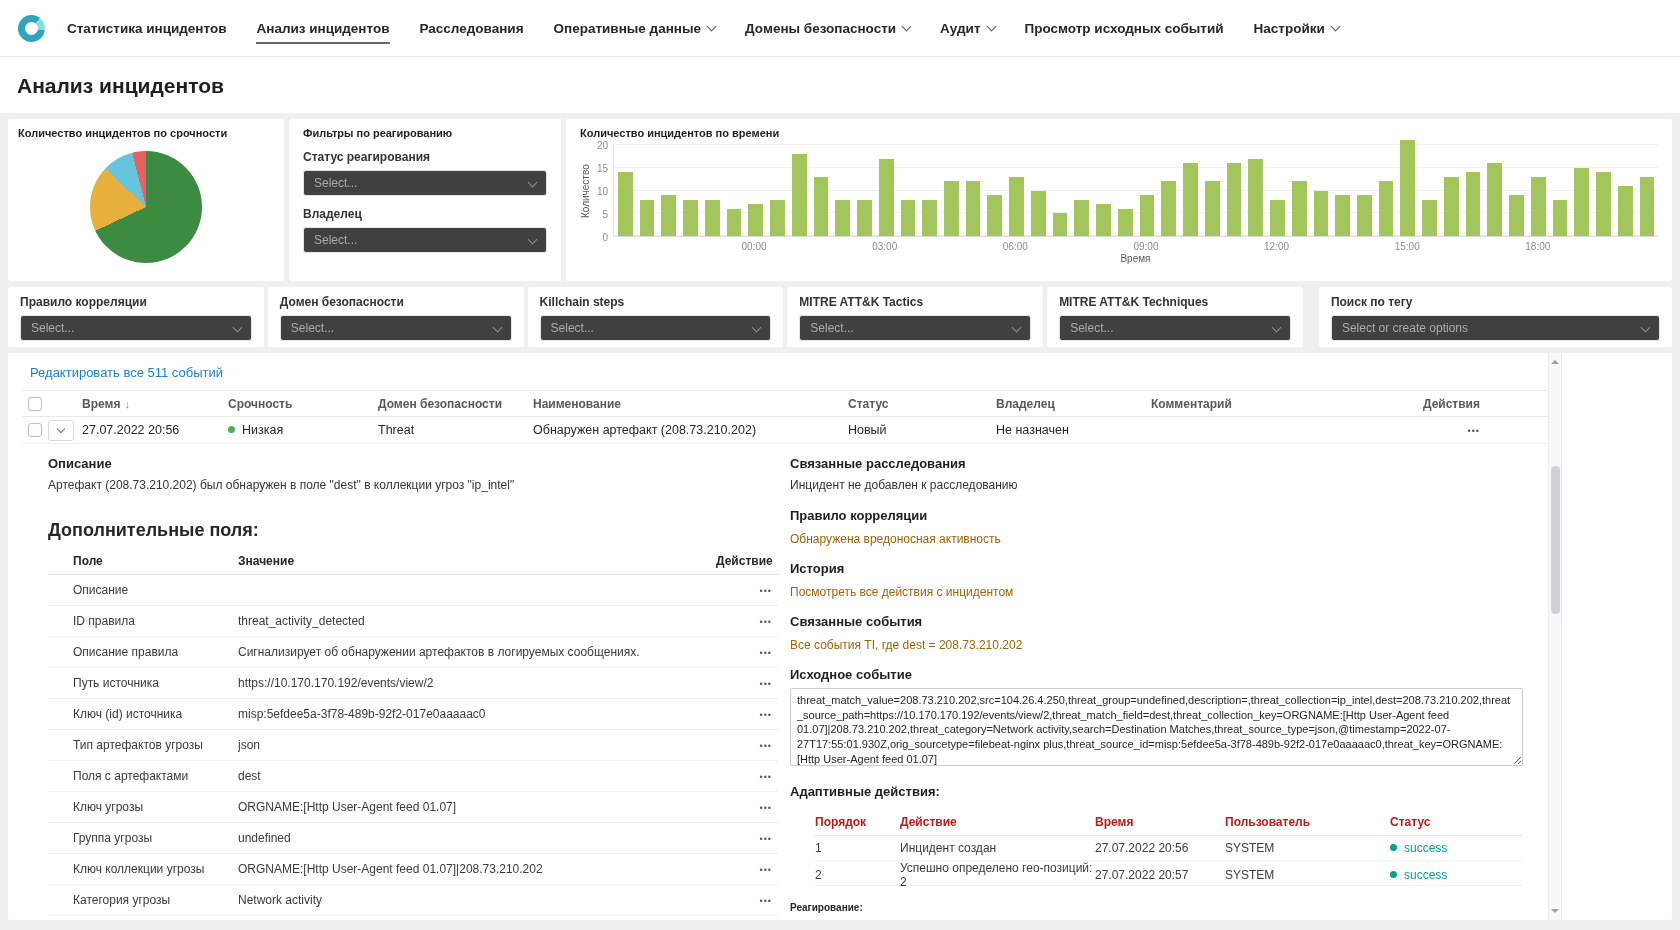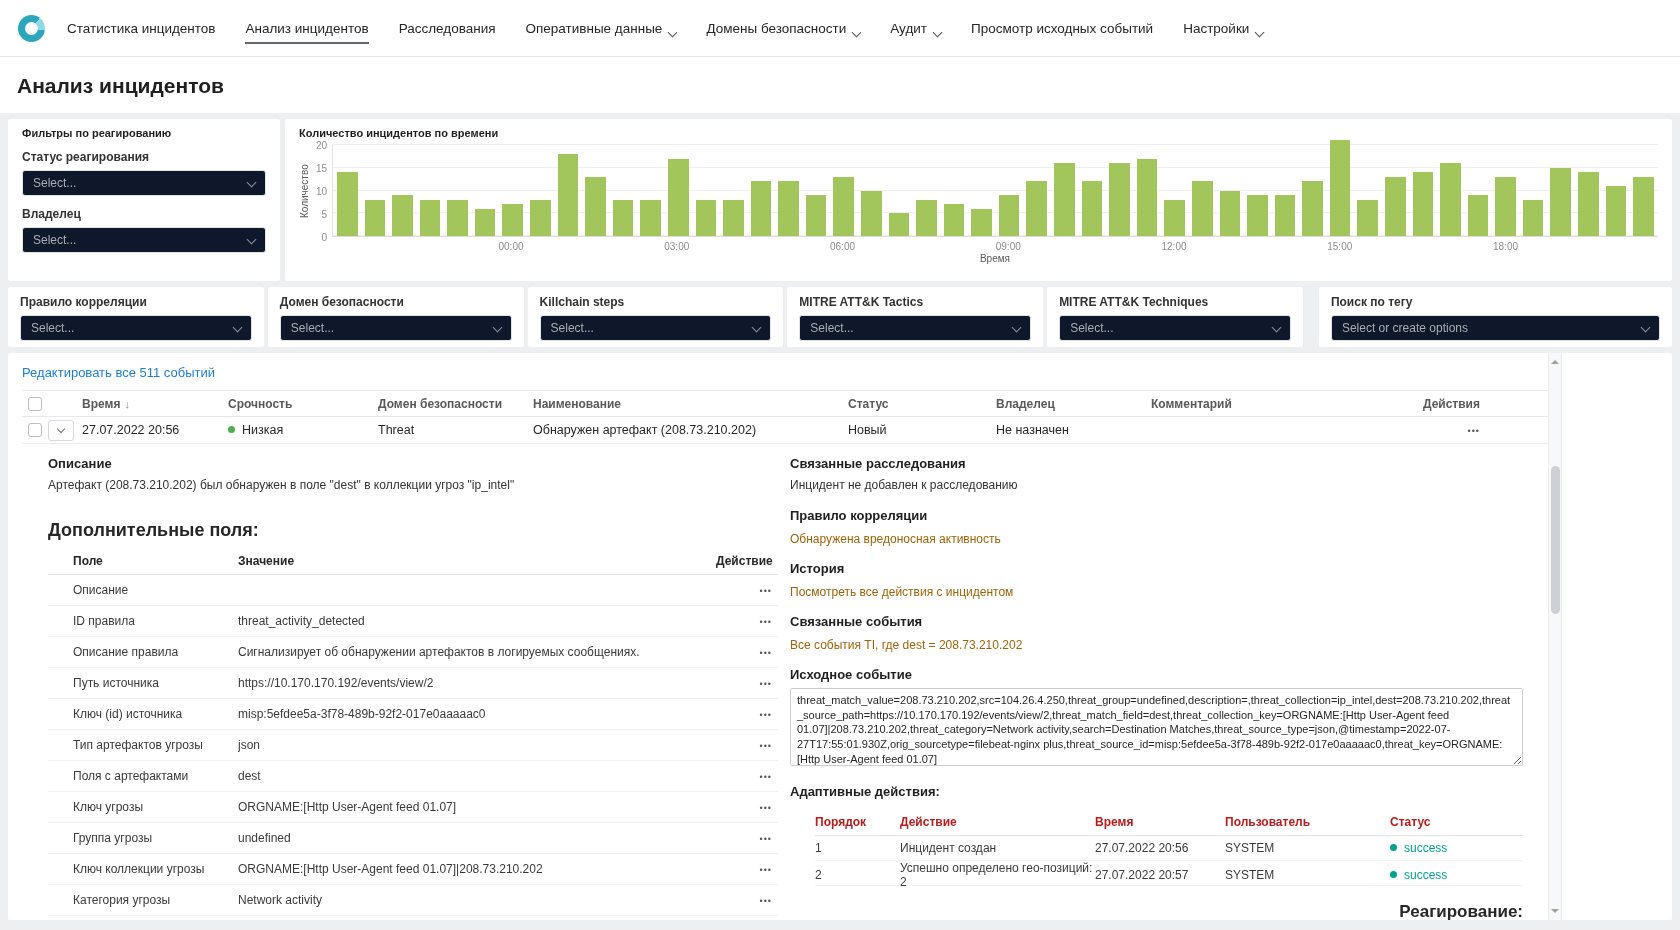--- a/index.html
+++ b/index.html
@@ -4,40 +4,40 @@
 <style>
   *{box-sizing:border-box;margin:0;padding:0;}
   html,body{width:1680px;height:930px;overflow:hidden;}
   body{font-family:"Liberation Sans",sans-serif;background:#edeff1;color:#262626;}
 
   
   .topnav{height:57px;background:#fff;border-bottom:1px solid #e4e7ea;display:flex;align-items:center;padding:0 18px;}
   .logo{width:27px;height:27px;border-radius:50%;background:conic-gradient(from 200deg,#2ba6bc 0 55%,#8edae8 55% 72%,#2ba6bc 72% 100%);position:relative;margin-right:22px;flex:0 0 auto;cursor:pointer;}
   .logo::after{content:"";position:absolute;inset:7px;background:#fff;border-radius:50%;}
   .nav-items{display:flex;align-items:center;gap:30px;}
-  .nav-item{display:flex;align-items:flex-end;gap:7px;font-size:13.5px;font-weight:400;color:#262626;cursor:pointer;padding:8px 0 6px;border-bottom:2px solid transparent;text-decoration:none;}
+  .nav-item{display:flex;align-items:center;gap:7px;font-size:13.5px;font-weight:700;color:#262626;cursor:pointer;padding:8px 0 6px;border-bottom:2px solid transparent;text-decoration:none;}
   .nav-item.active{border-bottom-color:#62676c;}
   .chev{width:7px;height:7px;border-right:1.6px solid #555;border-bottom:1.6px solid #555;transform:rotate(45deg);display:inline-block;margin-top:-4px;}
 
   
   .title-bar{background:#fff;padding:17px 17px 15px;}
   .title-bar h1{font-size:21px;font-weight:700;color:#1f1f1f;}
 
   
   .content{padding:6px 8px 8px;display:flex;flex-direction:column;gap:6px;height:815px;}
   .card{background:#fff;border-radius:2px;}
   .panel-title{font-size:11px;font-weight:700;color:#1f1f1f;}
 
   .row1{display:flex;gap:5px;height:162px;}
   .pie-card{width:276px;padding:8px 10px;}
   .pie{width:112px;height:112px;border-radius:50%;margin:12px auto 0;}
   .resp-card{width:272px;padding:8px 14px;}
   .resp-field{margin-top:11px;}
   .flabel{font-size:12px;font-weight:700;color:#333;margin-bottom:6px;}
-  .select{height:26px;background:#0f172a;border:1px solid #e2e5e8;border-radius:3px;display:flex;align-items:center;justify-content:space-between;padding:0 10px;cursor:pointer;}
+  .select{height:26px;background:#404040;border:1px solid #e2e5e8;border-radius:3px;display:flex;align-items:center;justify-content:space-between;padding:0 10px;cursor:pointer;}
   .select .ph{font-size:12px;color:#a7adb3;}
   .select .chev{border-color:#8c9196;margin-top:-2px;}
 
   .time-card{flex:1;padding:8px 14px 4px;}
   .time-chart{display:flex;margin-top:6px;}
   .ylab{writing-mode:vertical-rl;transform:rotate(180deg);font-size:10px;color:#595959;height:92px;text-align:center;}
   .yaxis{position:relative;width:22px;height:92px;font-size:10px;color:#8c8c8c;}
   .ytick{position:absolute;right:5px;transform:translateY(50%);}
   .plot-wrap{flex:1;}
   .plot{position:relative;height:92px;border-left:1px solid #e3e3e3;border-bottom:1px solid #dcdcdc;}
@@ -48,21 +48,21 @@
   .xtick{position:absolute;top:4px;transform:translateX(-50%);}
   .xlab{text-align:center;font-size:10px;color:#595959;margin-top:1px;}
 
   .row2{display:flex;gap:4px;height:60px;}
   .filter-card{flex:1;padding:8px 12px;}
   .filter-card.wide{flex:1.42;margin-left:12px;}
 
   
   .main-card{flex:1;position:relative;padding:10px 0 0 14px;overflow:hidden;}
   .main-inner{width:1526px;}
-  .edit-link{display:inline-block;color:#1a7fd4;font-size:13px;margin:2px 0 10px;cursor:pointer;text-decoration:none;}
+  .edit-link{display:inline-block;color:#1a7fd4;font-size:13px;margin:2px 8px 10px;cursor:pointer;text-decoration:none;}
 
   .ev-grid{display:grid;grid-template-columns:26px 34px 146px 150px 155px 315px 148px 155px 255px 90px;align-items:center;}
   .ev-head{border-top:1px solid #e8e8e8;border-bottom:1px solid #e8e8e8;height:27px;font-size:12px;font-weight:700;color:#595959;}
   .ev-row{border-bottom:1px solid #eeeeee;height:27px;font-size:12.5px;color:#262626;}
   .cell{white-space:nowrap;overflow:hidden;text-overflow:ellipsis;}
   .c-act{text-align:right;padding-right:16px;}
   .checkbox{display:inline-block;width:14px;height:14px;border:1px solid #b9bec4;border-radius:3px;background:#fff;vertical-align:middle;cursor:pointer;}
   .expand-btn{display:inline-flex;width:26px;height:21px;border:1px solid #d6dade;border-radius:3px;background:#fff;align-items:center;justify-content:center;cursor:pointer;}
   .expand-btn .chev{border-color:#6b7075;width:6px;height:6px;margin-top:-3px;}
   .sort-icon::after{content:"↓";font-size:11px;color:#8c8c8c;margin-left:4px;font-weight:400;}
@@ -85,21 +85,21 @@
 
   .d-right{width:733px;flex:0 0 auto;}
   .d-sec{margin-bottom:14px;}
   .d-link{display:inline-block;color:#a16207;font-size:12px;cursor:pointer;text-decoration:none;}
   .src-event{width:733px;height:78px;border:1px solid #c9cdd1;border-radius:2px;padding:4px 6px;font-family:"Liberation Sans",sans-serif;font-size:11px;line-height:1.35;color:#262626;resize:both;background:#fff;}
   .a-wrap{padding-left:25px;margin-top:10px;}
   .a-grid{display:grid;grid-template-columns:85px 195px 130px 165px 1fr;align-items:center;font-size:12px;}
   .a-head{height:27px;border-bottom:1px solid #e2e2e2;font-weight:700;color:#b91c1c;}
   .a-row{height:25px;border-bottom:1px solid #f1f1f1;color:#3a3a3a;}
   .success-text{color:#00a291;}
-  .response-title{font-size:17px;font-weight:700;margin-top:16px;text-align:right;}
+  .response-title{font-size:10px;font-weight:700;margin-top:16px;}
 
   
   .vscroll{position:absolute;left:1540px;top:0;bottom:0;width:14px;background:#f7f8f9;border-left:1px solid #ececec;border-right:1px solid #ececec;}
   .vs-arrow{position:absolute;left:0;right:0;height:14px;display:flex;align-items:center;justify-content:center;cursor:pointer;}
   .vs-arrow.up{top:2px;}
   .vs-arrow.down{bottom:2px;}
   .vs-arrow.up::before{content:"";border:4px solid transparent;border-bottom-color:#9aa0a6;margin-top:-4px;}
   .vs-arrow.down::before{content:"";border:4px solid transparent;border-top-color:#9aa0a6;margin-bottom:-4px;}
   .vs-thumb{position:absolute;left:2px;width:9px;top:20%;height:26%;background:#cdd1d5;border-radius:5px;cursor:grab;}
 </style>
@@ -152,20 +152,24 @@
     </nav>
 </header>
 
 <div class="title-bar">
   <h1>Анализ инцидентов</h1>
 </div>
 
 <div class="content">
 
   <div class="row1">
+    <section class="card pie-card">
+      <div class="panel-title">Количество инцидентов по срочности</div>
+      <div class="pie" style="background: conic-gradient(rgb(61, 138, 65) 0%, rgb(61, 138, 65) 68%, rgb(231, 176, 60) 68%, rgb(231, 176, 60) 87%, rgb(102, 196, 221) 87%, rgb(102, 196, 221) 96%, rgb(230, 98, 98) 96%, rgb(230, 98, 98) 100%);"></div>
+    </section>
 
     <section class="card resp-card">
       <div class="panel-title">Фильтры по реагированию</div>
       <div>
 
           <div class="resp-field">
             <div class="flabel">Статус реагирования</div>
             <div class="select">
               <span class="ph">Select...</span>
               <span class="chev"></span>

